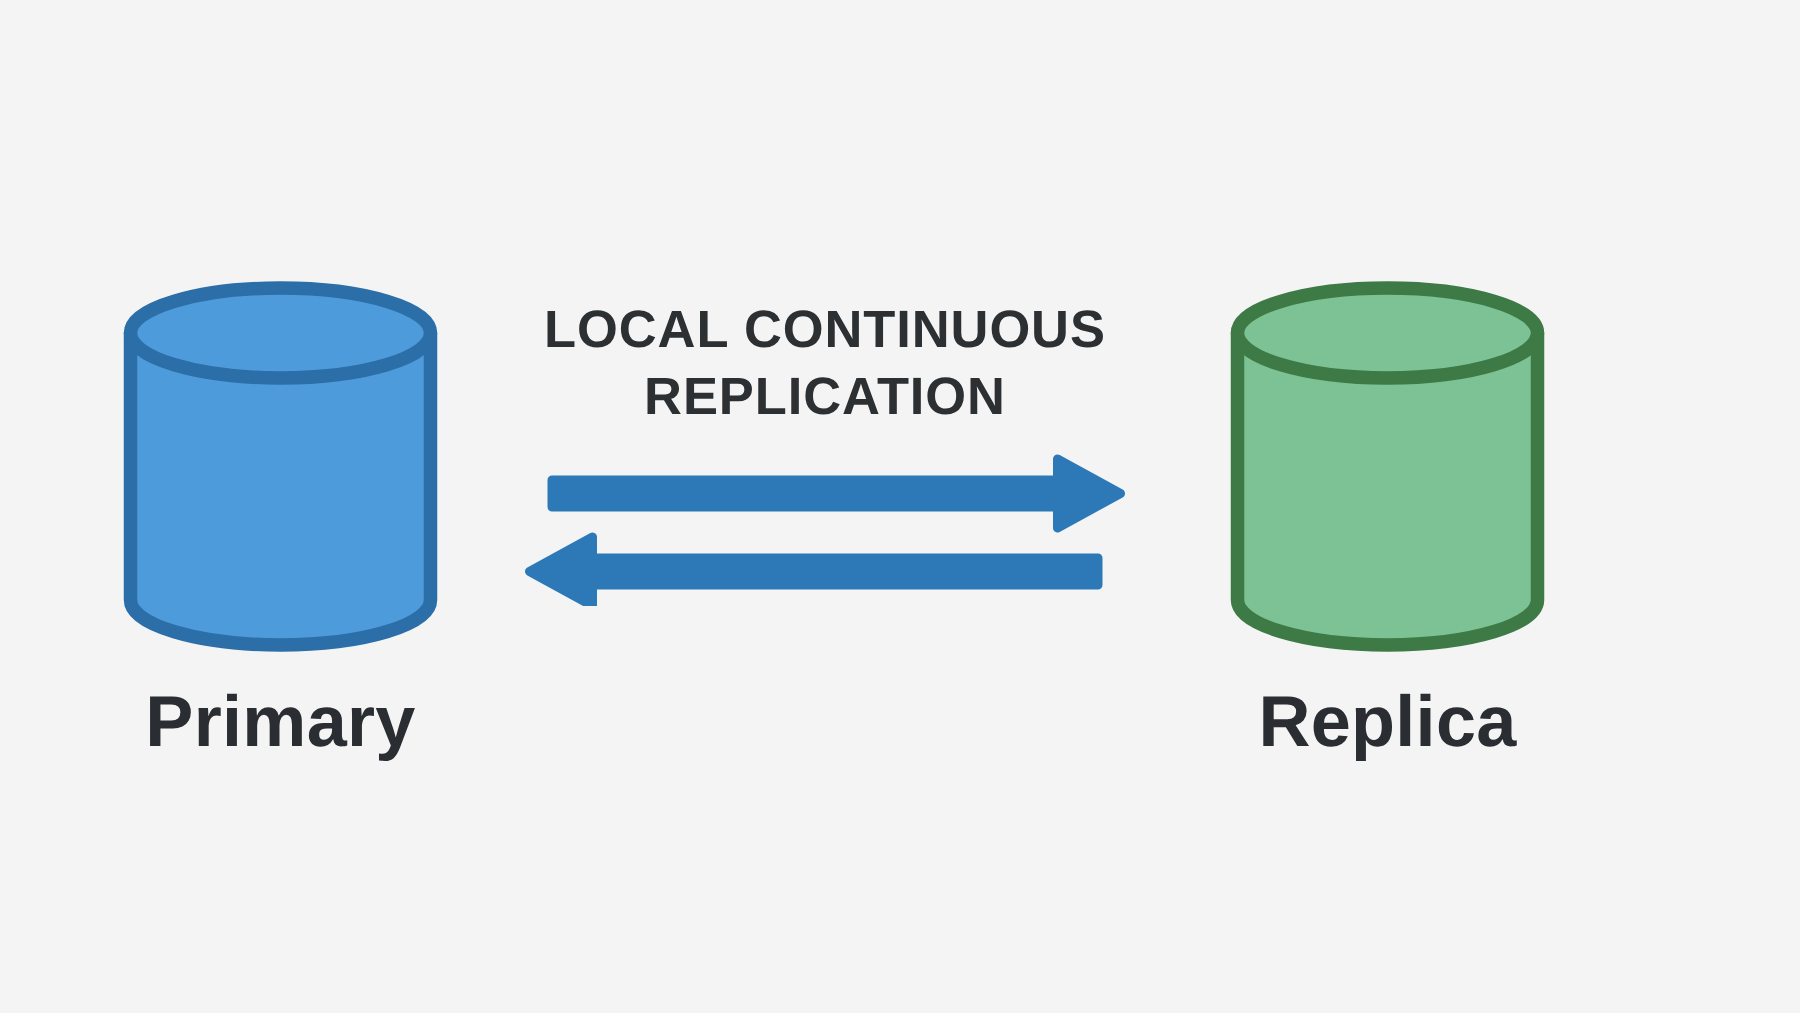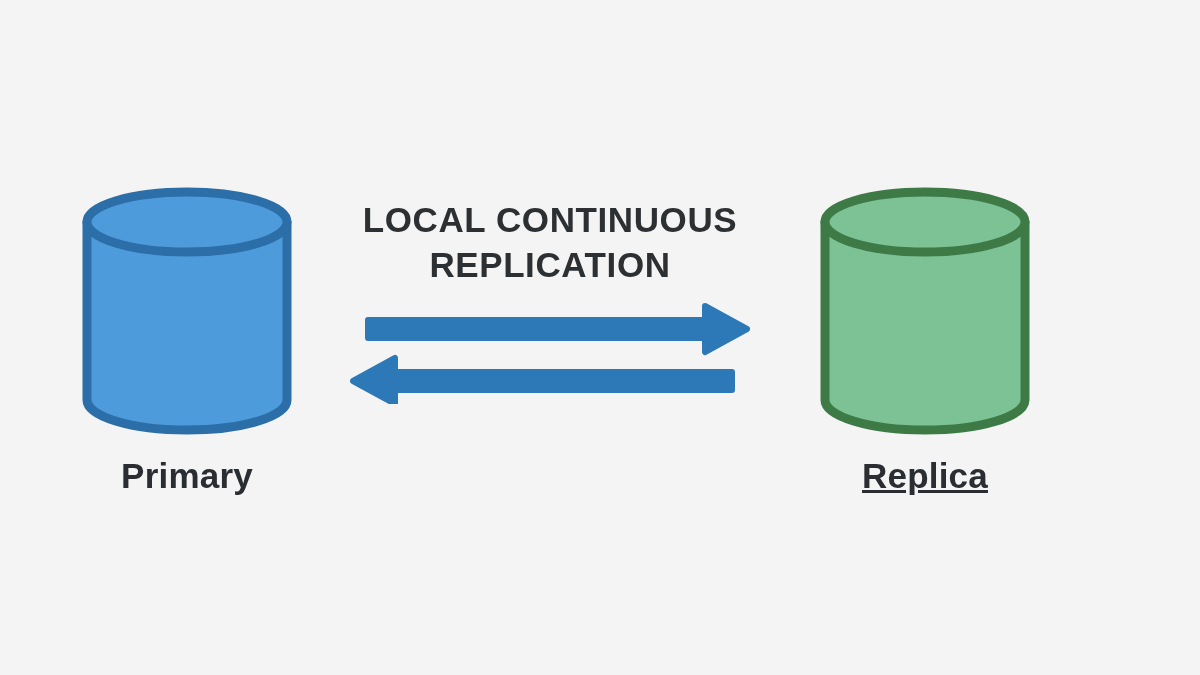--- a/index.html
+++ b/index.html
@@ -40,34 +40,33 @@
     display: block;
     width: 230px;
     height: 250px;
   }
 
   
   .node-label {
     position: absolute;
     width: 300px;
     text-align: center;
-    font-size: 35px;
+    font-size: 48px;
     font-weight: bold;
     color: #2a2d31;
     letter-spacing: 0.2px;
     line-height: 1;
   }
   .label-primary {
     left: 37px;
     top: 458px;
   }
   .label-replica {
     left: 775px;
     top: 458px;
-    text-decoration: underline;
   }
 
   
   .flow {
     position: absolute;
     left: 340px;
     top: 190px;
     width: 420px;
     height: 220px;
   }

